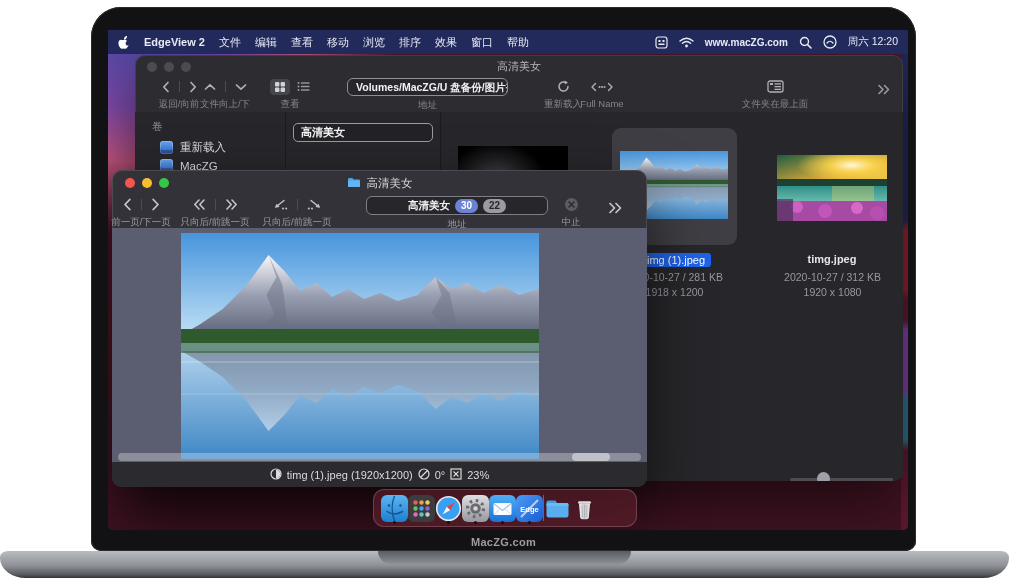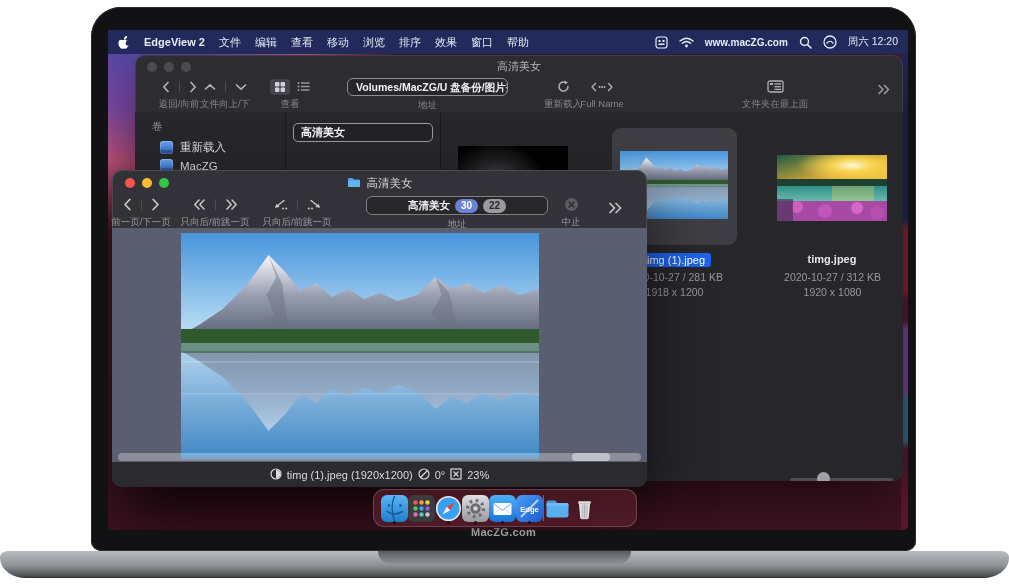--- a/index.html
+++ b/index.html
@@ -1,20 +1,20 @@
 <!DOCTYPE html>
 <html><head>
 <meta charset="utf-8">
 <style>
   html,body{margin:0;padding:0;}
   body{width:1009px;height:586px;background:#ffffff;font-family:"Liberation Sans","DejaVu Sans",sans-serif;position:relative;overflow:hidden;}
 
   
   .bezel{position:absolute;left:91px;top:7px;width:825px;height:544px;background:#121215;border-radius:30px 30px 10px 10px;box-shadow:inset 0 0 0 1px #2b2b2f;}
-  .bezel-label{position:absolute;left:0;right:0;bottom:13px;text-align:center;font-size:11px;font-weight:bold;color:#9d9d9f;letter-spacing:.3px;}
+  .bezel-label{position:absolute;left:0;right:0;bottom:3px;text-align:center;font-size:11px;font-weight:bold;color:#9d9d9f;letter-spacing:.3px;}
   .screen{position:absolute;left:17px;top:23px;width:800px;height:500px;background:#471628;overflow:hidden;border-radius:2px 2px 5px 5px;}
   .base{position:absolute;left:0;top:551px;width:1009px;height:27px;background:linear-gradient(#b9bcc0,#8d9196 55%,#55585c 88%,#303336);border-radius:8px 8px 26px 26px/6px 6px 20px 20px;}
   .notch{position:absolute;left:378px;top:0;width:253px;height:13px;background:linear-gradient(#595c60,#8e9297);border-radius:0 0 14px 14px;}
 
   
   .wallpaper{position:absolute;inset:0;background:
     radial-gradient(380px 300px at 4% 0%, #4447a2 0%, #7c49a8 26%, #c2557f 44%, rgba(71,22,40,0) 68%),
     linear-gradient(#471628,#4d1827 60%,#401322);}
   .wall-strip{position:absolute;right:0;top:0;width:7px;height:100%;background:linear-gradient(
     #232758 0%,#232758 38%,#8c2030 40%,#8c2030 52%,#5f1830 54%,#5f1830 58%,

